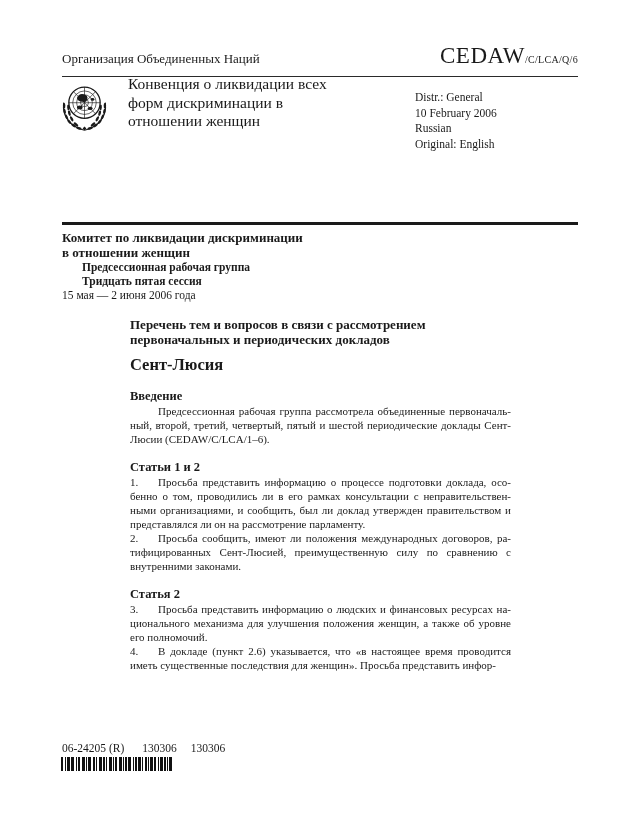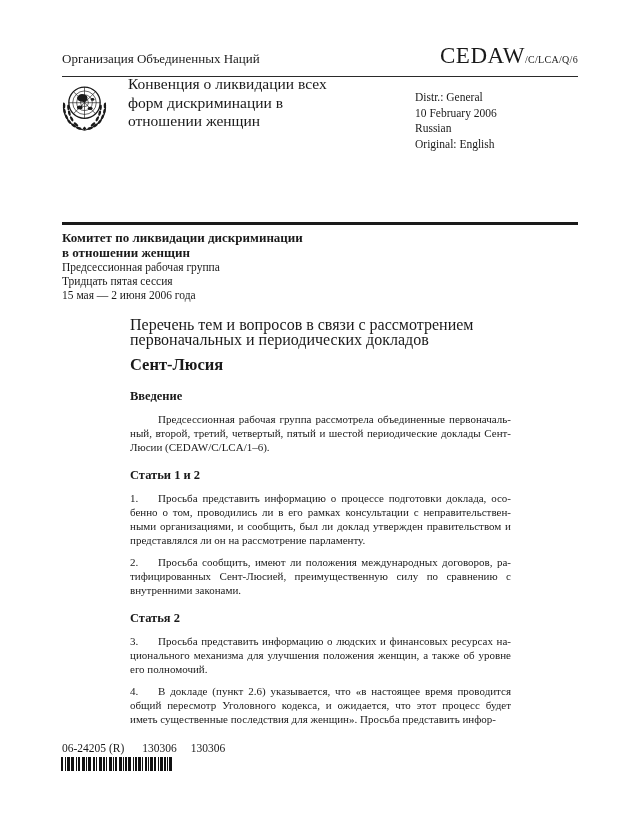--- a/index.html
+++ b/index.html
@@ -23,28 +23,28 @@
   .conv-title {
     position: absolute; left: 128px; top: 75px; width: 280px;
     font-size: 15.5px; font-weight: normal; line-height: 18.5px;
   }
   .distr { position: absolute; left: 415px; top: 90px; font-size: 11.5px; line-height: 15.5px; }
   .rule-thick { position: absolute; left: 62px; top: 222px; width: 516px; height: 3px; background: #1a1a1a; }
 
   
   .committee { position: absolute; left: 62px; top: 231px; font-size: 11.5px; line-height: 14px; }
   .committee .big { font-size: 13px; font-weight: bold; line-height: 14.5px; }
-  .committee .b { font-weight: normal; }
+  .committee .b { font-weight: bold; margin-left: 20px; }
 
   
   .main-col { position: absolute; left: 130px; top: 317px; width: 381px; font-size: 11px; line-height: 14px; }
-  .list-heading { font-size: 16px; font-weight: normal; line-height: 15px; }
+  .list-heading { font-size: 13px; font-weight: bold; line-height: 15px; }
   .country { font-size: 16.5px; font-weight: bold; line-height: 20px; margin-top: 8px; }
   .h3 { font-size: 12.5px; font-weight: bold; line-height: 15px; margin-top: 14px; }
-  .para { margin-top: 8px; }
+  .para { margin-top: 0; }
   .pline { text-align: justify; text-align-last: justify; }
   .pline.last { text-align-last: auto; }
   .pline.first { position: relative; padding-left: 28px; }
   .pnum { position: absolute; left: 0; top: 0; }
 
   
   .footer-line { position: absolute; left: 62px; top: 742px; font-size: 11.5px; white-space: nowrap; }
   .footer-line .gap1 { margin-left: 18px; }
   .footer-line .gap2 { margin-left: 14px; }
   .barcode { position: absolute; left: 61px; top: 757px; height: 14px; font-size: 0; white-space: nowrap; }
@@ -153,21 +153,20 @@
           <div class="pline last">внутренними законами.</div>
         </div>
         <div class="h3">Статья 2</div>
         <div class="para">
           <div class="pline first"><span class="pnum">3.</span>Просьба представить информацию о людских и финансовых ресурсах на-</div>
           <div class="pline">ционального механизма для улучшения положения женщин, а также об уровне</div>
           <div class="pline last">его полномочий.</div>
         </div>
         <div class="para">
           <div class="pline first"><span class="pnum">4.</span>В докладе (пункт 2.6) указывается, что «в настоящее время проводится</div>
-          <div class="pline">общий пересмотр Уголовного кодекса, и ожидается, что этот процесс будет</div>
           <div class="pline last">иметь существенные последствия для женщин». Просьба представить инфор-</div>
         </div>
       </div>
   </div>
 
   <div class="footer-line"><span>06-24205 (R)</span><span class="gap1">130306</span><span class="gap2">130306</span></div>
   <div class="barcode"><span style="width: 2px; background: rgb(17, 17, 17);"></span><span style="width: 2px; background: transparent;"></span><span style="width: 1px; background: rgb(17, 17, 17);"></span><span style="width: 1px; background: transparent;"></span><span style="width: 3px; background: rgb(17, 17, 17);"></span><span style="width: 1px; background: transparent;"></span><span style="width: 3px; background: rgb(17, 17, 17);"></span><span style="width: 2px; background: transparent;"></span><span style="width: 1px; background: rgb(17, 17, 17);"></span><span style="width: 1px; background: transparent;"></span><span style="width: 2px; background: rgb(17, 17, 17);"></span><span style="width: 2px; background: transparent;"></span><span style="width: 3px; background: rgb(17, 17, 17);"></span><span style="width: 1px; background: transparent;"></span><span style="width: 1px; background: rgb(17, 17, 17);"></span><span style="width: 1px; background: transparent;"></span><span style="width: 3px; background: rgb(17, 17, 17);"></span><span style="width: 2px; background: transparent;"></span><span style="width: 2px; background: rgb(17, 17, 17);"></span><span style="width: 1px; background: transparent;"></span><span style="width: 1px; background: rgb(17, 17, 17);"></span><span style="width: 2px; background: transparent;"></span><span style="width: 3px; background: rgb(17, 17, 17);"></span><span style="width: 1px; background: transparent;"></span><span style="width: 2px; background: rgb(17, 17, 17);"></span><span style="width: 1px; background: transparent;"></span><span style="width: 1px; background: rgb(17, 17, 17);"></span><span style="width: 2px; background: transparent;"></span><span style="width: 3px; background: rgb(17, 17, 17);"></span><span style="width: 1px; background: transparent;"></span><span style="width: 1px; background: rgb(17, 17, 17);"></span><span style="width: 1px; background: transparent;"></span><span style="width: 2px; background: rgb(17, 17, 17);"></span><span style="width: 2px; background: transparent;"></span><span style="width: 3px; background: rgb(17, 17, 17);"></span><span style="width: 1px; background: transparent;"></span><span style="width: 1px; background: rgb(17, 17, 17);"></span><span style="width: 1px; background: transparent;"></span><span style="width: 2px; background: rgb(17, 17, 17);"></span><span style="width: 1px; background: transparent;"></span><span style="width: 3px; background: rgb(17, 17, 17);"></span><span style="width: 2px; background: transparent;"></span><span style="width: 1px; background: rgb(17, 17, 17);"></span><span style="width: 1px; background: transparent;"></span><span style="width: 2px; background: rgb(17, 17, 17);"></span><span style="width: 1px; background: transparent;"></span><span style="width: 3px; background: rgb(17, 17, 17);"></span><span style="width: 1px; background: transparent;"></span><span style="width: 1px; background: rgb(17, 17, 17);"></span><span style="width: 2px; background: transparent;"></span><span style="width: 2px; background: rgb(17, 17, 17);"></span><span style="width: 1px; background: transparent;"></span><span style="width: 1px; background: rgb(17, 17, 17);"></span><span style="width: 1px; background: transparent;"></span><span style="width: 3px; background: rgb(17, 17, 17);"></span><span style="width: 1px; background: transparent;"></span><span style="width: 2px; background: rgb(17, 17, 17);"></span><span style="width: 2px; background: transparent;"></span><span style="width: 1px; background: rgb(17, 17, 17);"></span><span style="width: 1px; background: transparent;"></span><span style="width: 3px; background: rgb(17, 17, 17);"></span><span style="width: 1px; background: transparent;"></span><span style="width: 2px; background: rgb(17, 17, 17);"></span><span style="width: 1px; background: transparent;"></span><span style="width: 1px; background: rgb(17, 17, 17);"></span><span style="width: 1px; background: transparent;"></span><span style="width: 3px; background: rgb(17, 17, 17);"></span><span style="width: 1px; background: transparent;"></span></div>
 
 </div>
 

